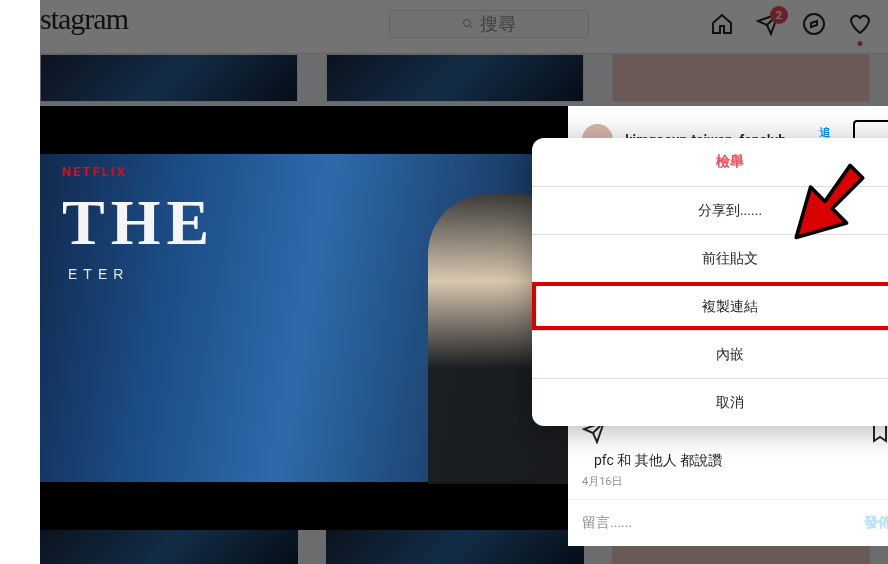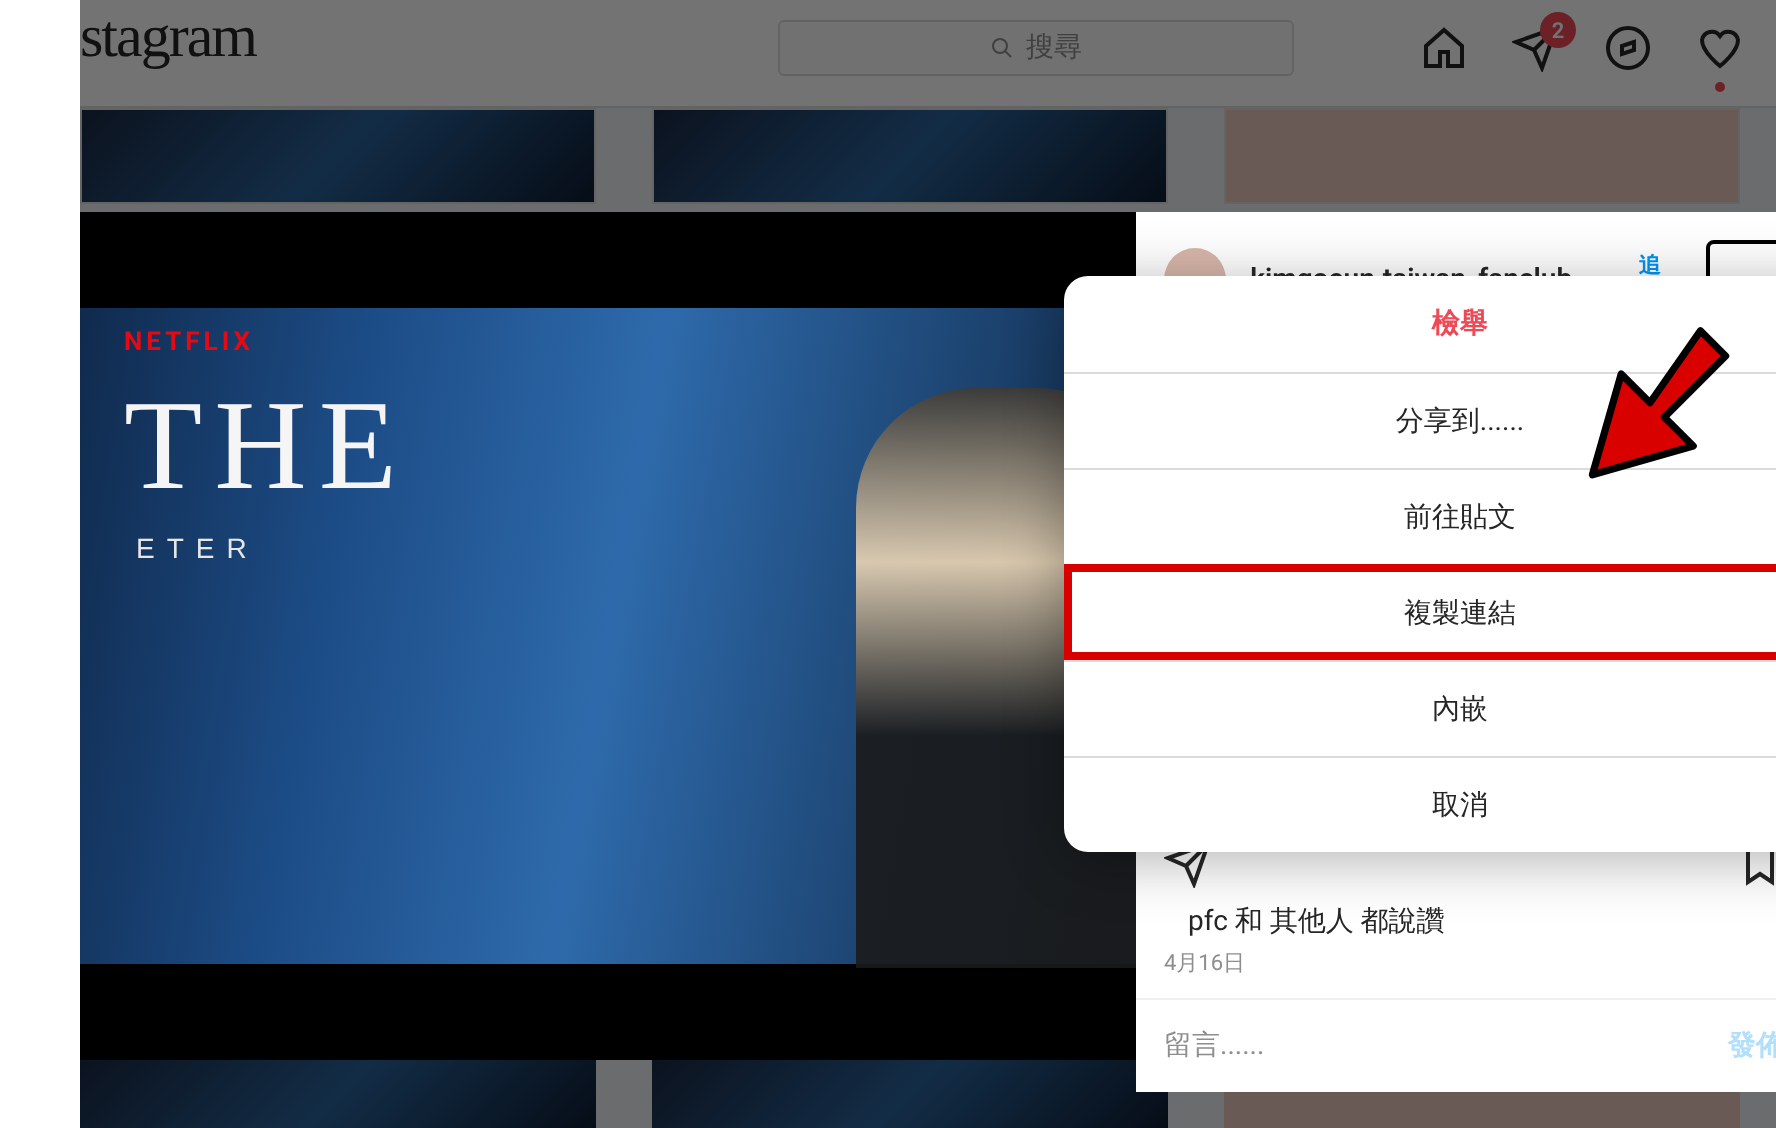--- a/index.html
+++ b/index.html
@@ -2,21 +2,21 @@
 <html><head>
 <meta charset="utf-8">
 <style>
   * { box-sizing: border-box; margin: 0; padding: 0; font-family: -apple-system, BlinkMacSystemFont, "Segoe UI", Roboto, Helvetica, Arial, sans-serif; }
   html, body { width: 888px; height: 564px; overflow: hidden; background: #fff; }
   .stage { position: relative; width: 888px; height: 564px; background:#eceff1;margin-left:40px; }
 
   
   .topbar { position: absolute; top:0; left:0; right:0; height:54px; background:#fff; border-bottom:1px solid #dbdbdb; z-index:2; }
   .logo { position:absolute; left:0; top:2px; font-family: "Brush Script MT", cursive; font-size:30px; font-weight:500; color:#262626; letter-spacing:-1px; }
-  .searchwrap { position:absolute; left:349px; top:10px; width:258px; height:28px; background:#fafafa; border:1px solid #dbdbdb; border-radius:3px; display:flex; align-items:center; justify-content:center; color:#8e8e8e; font-size:14px; }
+  .searchwrap { position:absolute; left:349px; top:10px; width:200px; height:28px; background:#fafafa; border:1px solid #dbdbdb; border-radius:3px; display:flex; align-items:center; justify-content:center; color:#8e8e8e; font-size:18px; }
   .searchwrap svg { width:12px; height:12px; margin-right:6px; }
   .navicons { position:absolute; right:10px; top:12px; display:flex; align-items:center; gap:22px; }
   .navicons .ico { width:24px; height:24px; position:relative; color:#262626; }
   .navicons .badge { position:absolute; top:-6px; right:-8px; background:#ed4956; color:#fff; border-radius:50%; width:18px; height:18px; display:flex; align-items:center; justify-content:center; font-size:11px; font-weight:600; }
   .heart-dot { position:absolute; bottom:-10px; left:50%; transform:translateX(-50%); width:5px; height:5px; border-radius:50%; background:#ed4956; }
   .avatar-mini { width:24px; height:24px; border-radius:50%; background:#888; border:2px solid #222; }
 
   
   .thumb-row { position:absolute; top:54px; left:0; right:0; height:48px; display:flex; gap:28px; padding:0 0; }
   .thumb-row .tile { flex:0 0 258px; height:48px; background:linear-gradient(135deg,#1a2a45,#2a639b,#0e1d33); border:1px solid #ddd; }
@@ -28,21 +28,21 @@
   
   .overlay { position:absolute; inset:0; background:rgba(0,0,0,0.55); z-index:3; }
 
   
   .closex { position:absolute; top:8px; right:8px; z-index:4; color:#fff; width:30px; height:30px; display:flex; align-items:center; justify-content:center; cursor:pointer; }
   .closex svg { width:26px; height:26px; }
 
   .media { position:absolute; top:106px; left:0; width:528px; height:424px; z-index:4; background:#000; overflow:hidden; }
   .media-inner { position:absolute; top:48px; left:0; right:0; bottom:48px; background:linear-gradient(100deg,#102a4d 0%, #1c4c86 25%, #2e6aab 50%, #0e2440 100%); display:flex; align-items:flex-start; justify-content:flex-start; color:#fff; }
   .netflix-label { position:absolute; top:10px; left:22px; color:#e50914; font-weight:700; font-size:13px; letter-spacing:2px; }
-  .title-big { position:absolute; top:32px; left:22px; font-family: "Trajan Pro", "Times New Roman", serif; font-size:64px; letter-spacing:6px; color:#f5f5f5; font-weight:400; }
+  .title-big { position:absolute; top:32px; left:22px; font-family: "Trajan Pro", "Times New Roman", serif; font-size:64px; letter-spacing:6px; color:#f5f5f5; font-weight:700; }
   .title-sub { position:absolute; top:112px; left:28px; font-family: Liberation Sans, sans-serif; font-size:14px; letter-spacing:6px; color:#e6e6e6; }
   .actor { position:absolute; right:-10px; top:40px; width:150px; height:290px; background:linear-gradient(180deg,#3f3b35 0%, #ecd6b5 30%, #1a1a1a 60%); border-radius:60px 60px 0 0; opacity:0.9; }
 
   
   .panel { position:absolute; top:106px; left:528px; right:22px; bottom:18px; background:#fff; z-index:5; display:flex; flex-direction:column; }
   .panel-header { display:flex; align-items:center; padding:14px 14px; border-bottom:1px solid #efefef; gap:12px; }
   .panel-header .avatar { width:32px; height:32px; border-radius:50%; background:#d9b7aa; }
   .panel-header .uname { font-weight:600; font-size:14px; color:#262626; }
   .panel-header .dot { color:#262626; margin:0 2px; }
   .panel-header .follow { color:#0095f6; font-weight:600; font-size:11px; cursor:pointer; }

